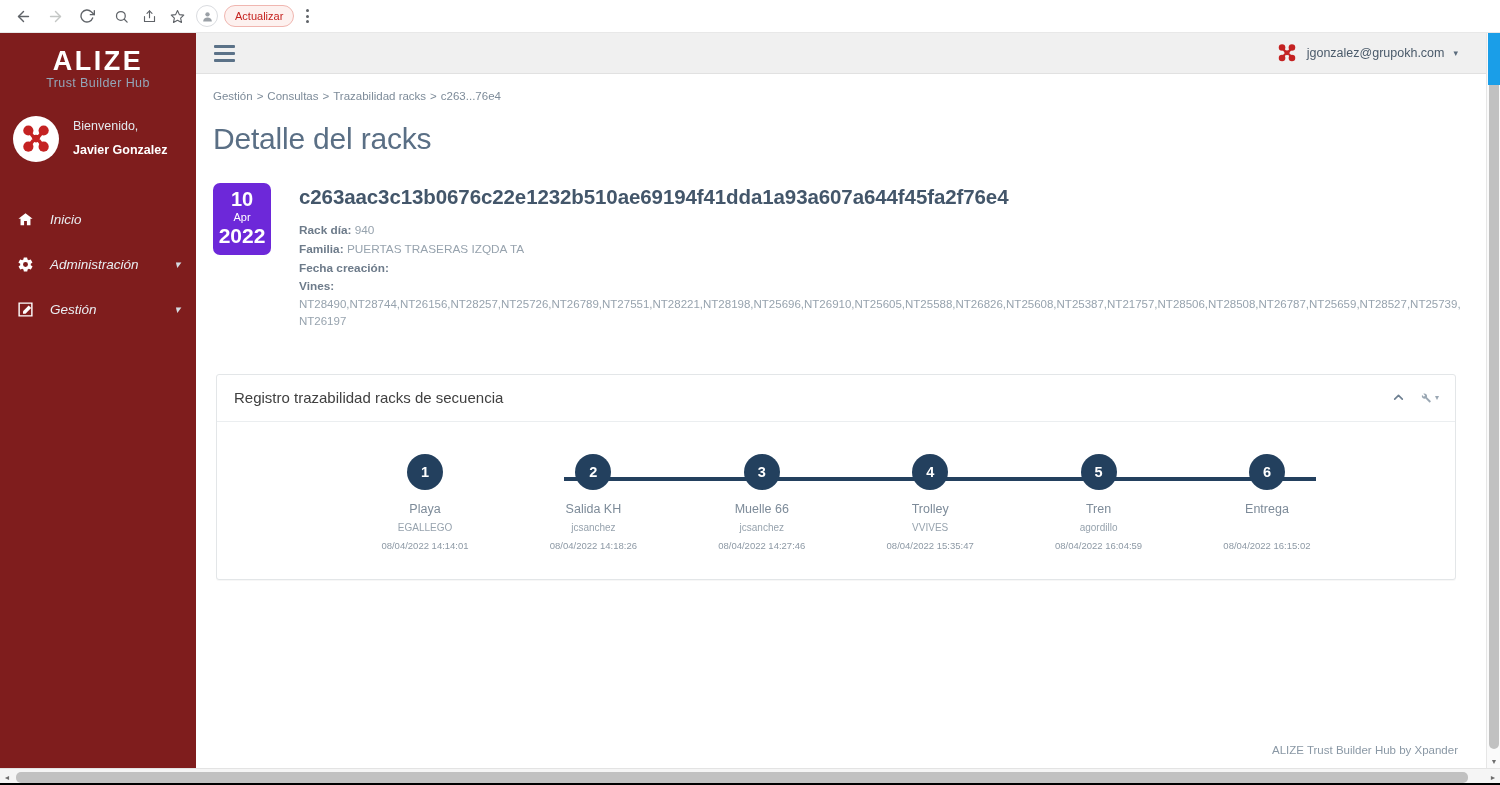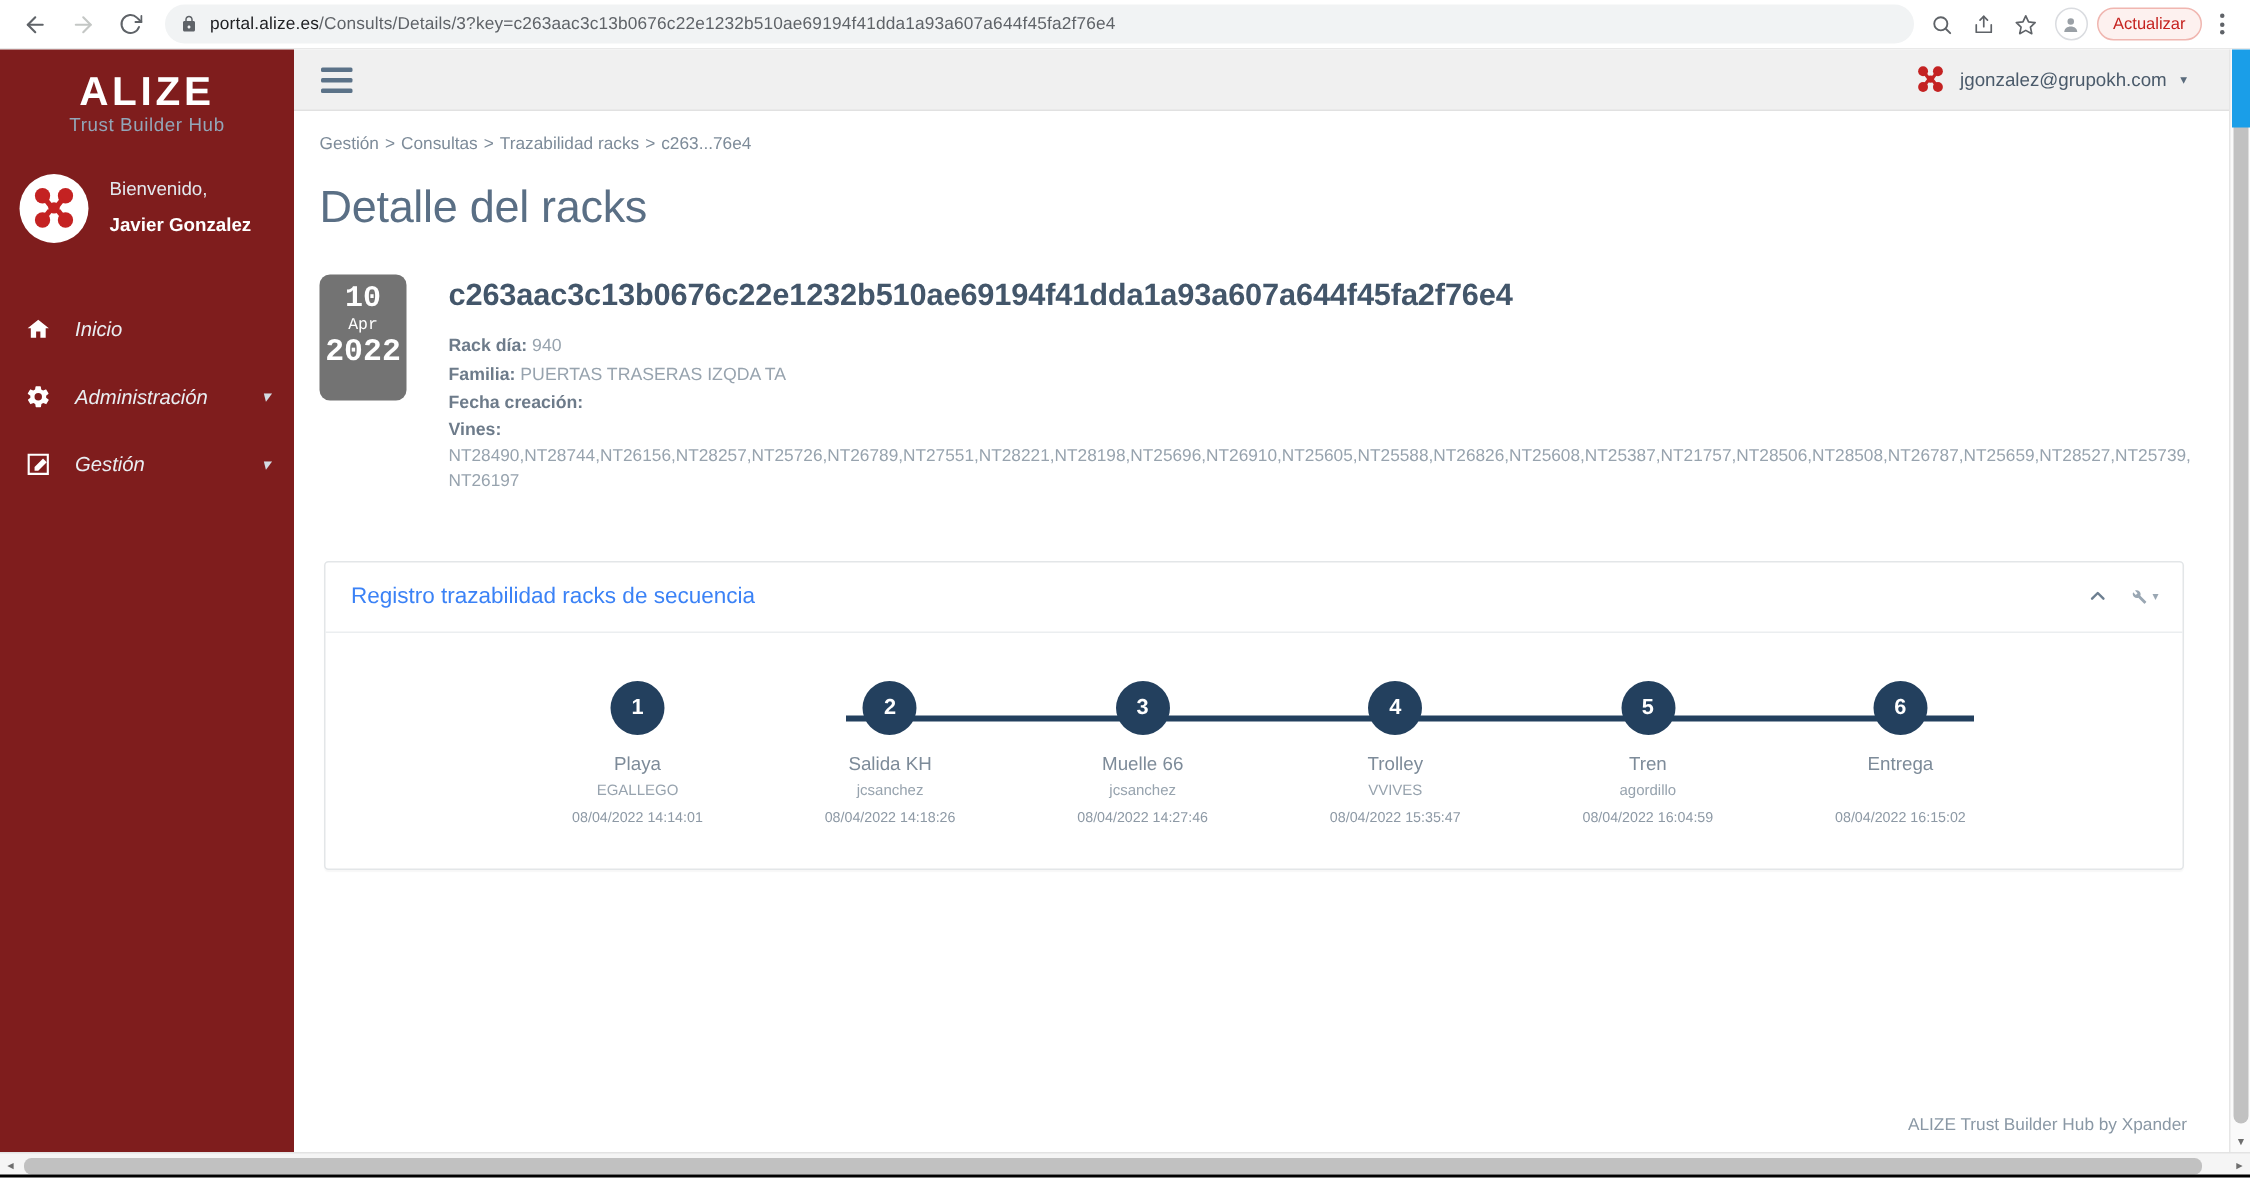--- a/index.html
+++ b/index.html
@@ -166,26 +166,25 @@
     letter-spacing: -0.2px;
   }
 
   
   .asset {
     display: flex;
     margin: 27px 0 0 17px;
     width: 1253px;
   }
   .date-badge {
-    width: 58px; height: 84px;
-    background: #737373; border-radius: 7px;
+    width: 58px; height: 72px;
+    background: #6d28d9; border-radius: 7px;
     color: #ffffff; text-align: center;
     flex-shrink: 0;
     padding-top: 5px;
-    font-family: Liberation Mono, monospace;
   }
   .date-badge .d { font-size: 20px; font-weight: bold; line-height: 1.15; }
   .date-badge .m { font-size: 11px; line-height: 1.15; }
   .date-badge .y { font-size: 21px; font-weight: bold; line-height: 1.1; }
 
   .asset-body { margin-left: 28px; flex: 1; }
   .asset-hash {
     font-size: 20.5px; font-weight: bold; color: #43566a;
     letter-spacing: -0.1px;
     margin-top: 2px;
@@ -208,21 +207,21 @@
     border: 1px solid #e3e6e8;
     border-radius: 3px;
     box-shadow: 0 1px 1px rgba(0,0,0,0.035);
   }
   .panel-head {
     height: 47px;
     display: flex; align-items: center; justify-content: space-between;
     padding: 0 16px 0 17px;
     border-bottom: 1px solid #ebeef0;
   }
-  .panel-title { font-size: 15px; color: #3b82f6; }
+  .panel-title { font-size: 15px; color: #404040; }
   .panel-tools { display: flex; align-items: center; gap: 14px; }
   .tool-ic { color: #6d7f91; cursor: pointer; display: flex; align-items: center; }
   .tool-ic.wrench { color: #9aa7b3; gap: 3px; }
   .caret-dn { font-size: 8px; }
 
   
   .timeline {
     position: relative;
     padding: 32px 0 30px 0;
     height: 157px;
@@ -319,26 +318,20 @@
         </svg>
     </div>
     <div class="nav-btn">
       <svg width="16" height="16" viewBox="0 0 24 24" fill="none" stroke="currentColor" stroke-width="2" stroke-linecap="round" stroke-linejoin="round">
           <polyline points="23 4 23 10 17 10"></polyline>
           <path d="M20.49 15a9 9 0 1 1-2.12-9.36L23 10"></path>
         </svg>
     </div>
   </div>
 
-  <div class="omnibox">
-    <svg class="lock-icon" viewBox="0 0 24 24" fill="#5f6368">
-        <path d="M18 8h-1V6c0-2.76-2.24-5-5-5S7 3.24 7 6v2H6c-1.1 0-2 .9-2 2v10c0 1.1.9 2 2 2h12c1.1 0 2-.9 2-2V10c0-1.1-.9-2-2-2zM9 6c0-1.66 1.34-3 3-3s3 1.34 3 3v2H9V6zm3 12c-1.1 0-2-.9-2-2s.9-2 2-2 2 .9 2 2-.9 2-2 2z"></path>
-      </svg>
-    <div class="url-text"><span class="url-domain">portal.alize.es</span><span class="url-path">/Consults/Details/3?key=c263aac3c13b0676c22e1232b510ae69194f41dda1a93a607a644f45fa2f76e4</span></div>
-  </div>
 
   <div class="omni-actions">
     <div class="omni-icon">
       <svg width="15" height="15" viewBox="0 0 24 24" fill="none" stroke="currentColor" stroke-width="2">
           <circle cx="11" cy="11" r="7"></circle>
           <line x1="16.5" y1="16.5" x2="21" y2="21" stroke-linecap="round"></line>
         </svg>
     </div>
     <div class="omni-icon">
       <svg width="15" height="15" viewBox="0 0 24 24" fill="none" stroke="currentColor" stroke-width="1.8" stroke-linecap="round" stroke-linejoin="round">

